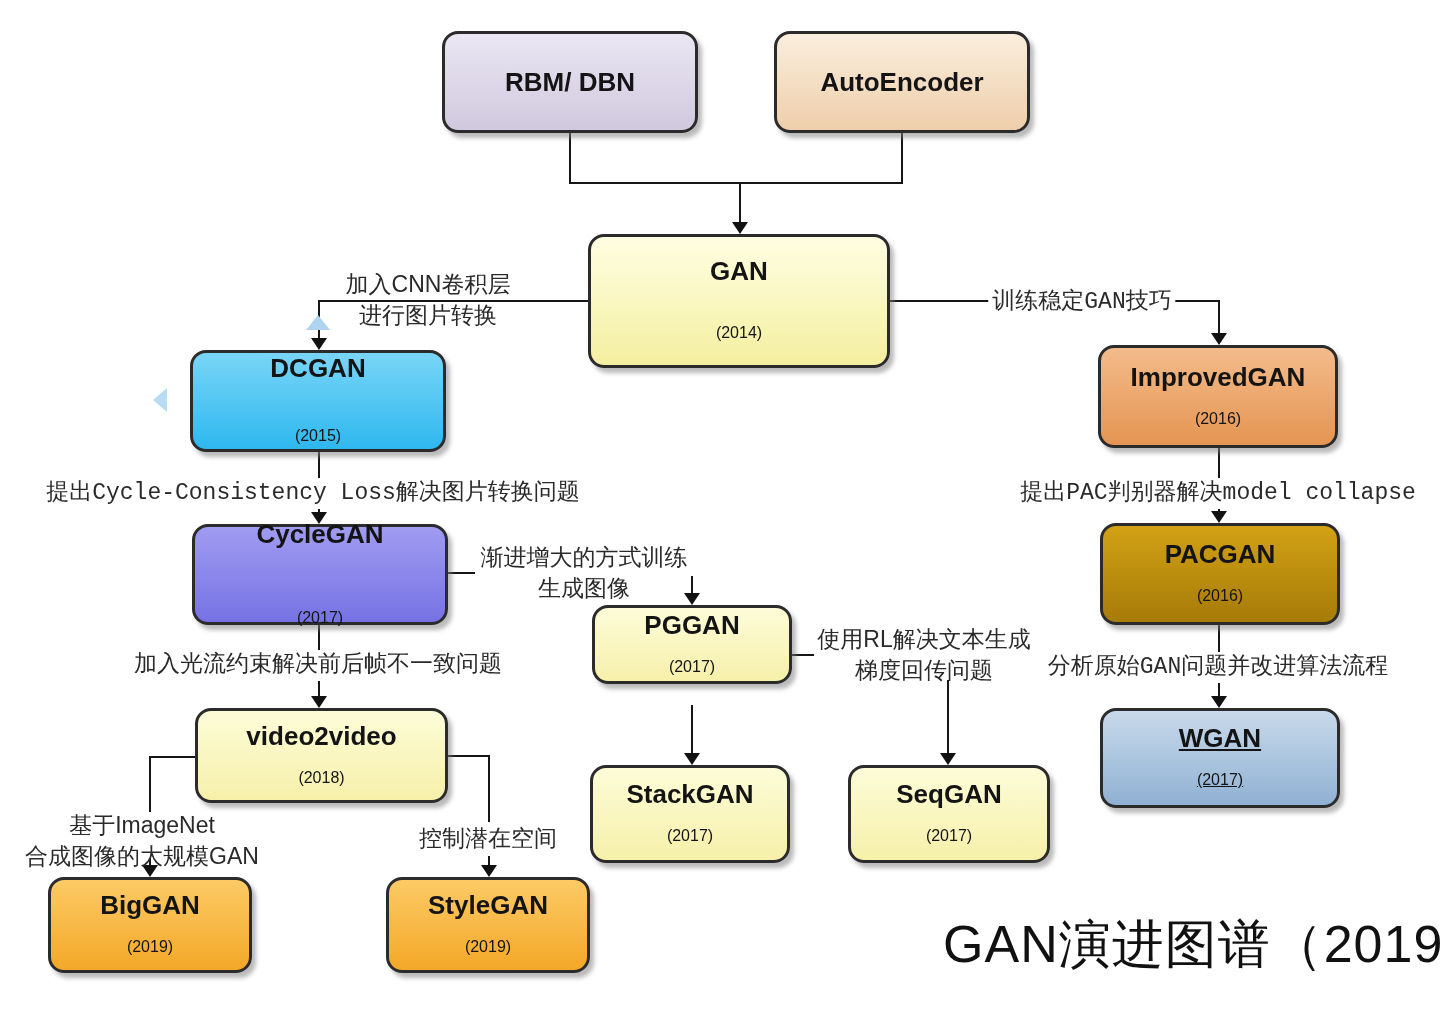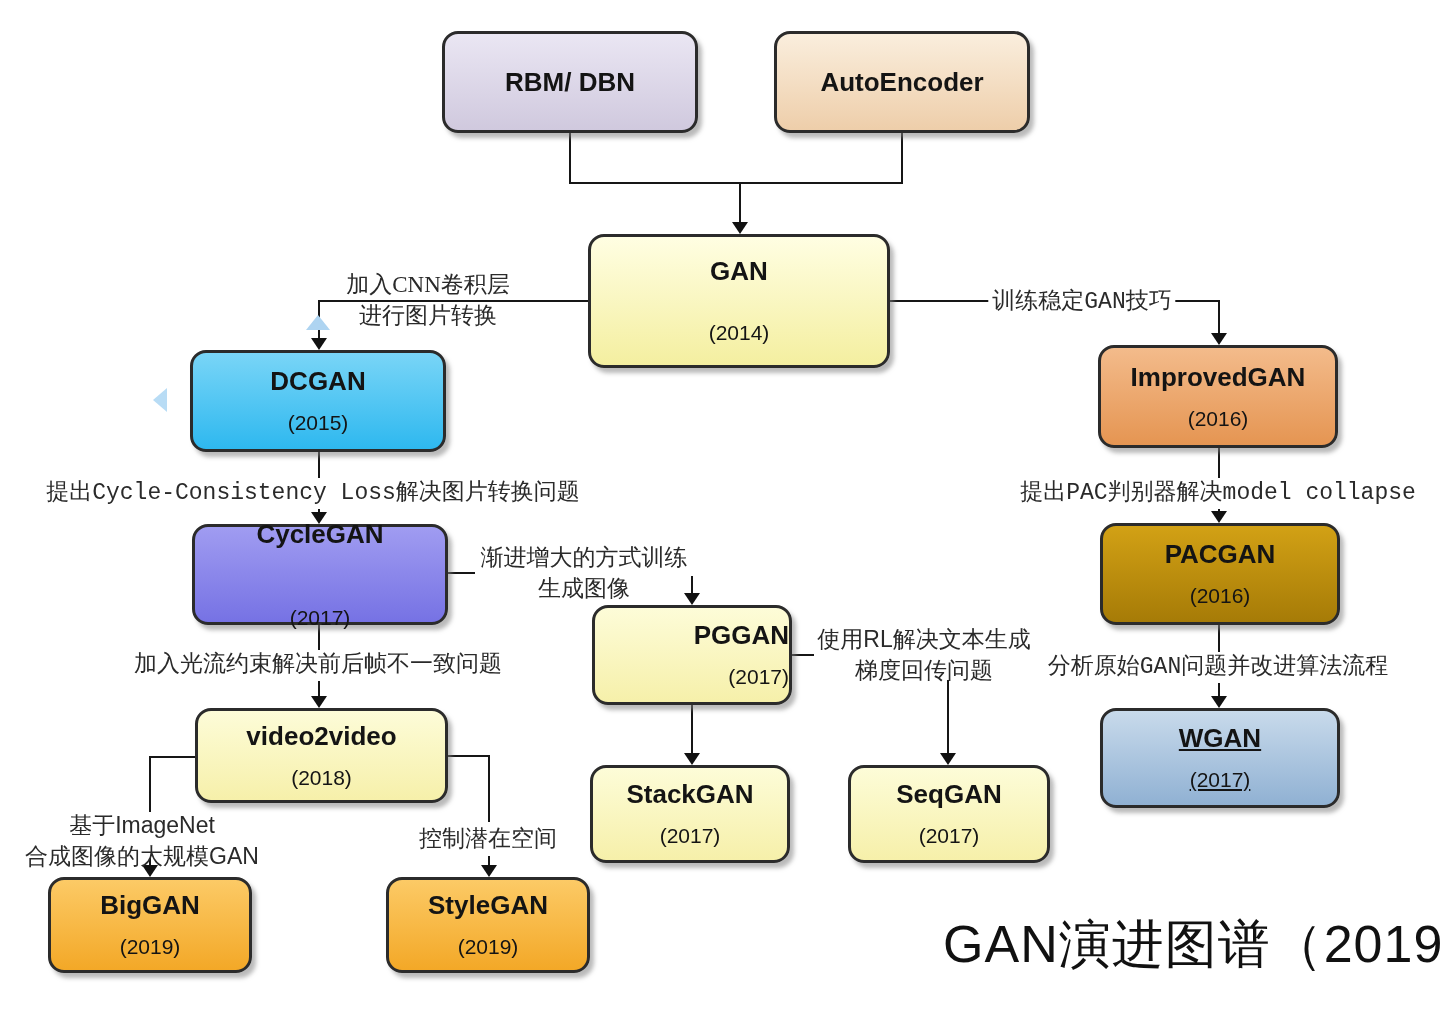--- a/index.html
+++ b/index.html
@@ -7,26 +7,26 @@
     position:relative;width:1440px;height:1010px;background:#ffffff;overflow:hidden;
     font-family:"Liberation Sans","DejaVu Sans",sans-serif;color:#141414;
   }
   
   .node{
     position:absolute;box-sizing:border-box;border:3px solid #2b2b2b;border-radius:16px;
     display:flex;flex-direction:column;align-items:center;justify-content:center;
     box-shadow:4px 5px 4px rgba(130,130,130,.55);
   }
   .nname{font-weight:bold;font-size:26px;line-height:30px;white-space:nowrap;}
-  .nyear{font-size:21px;line-height:26px;margin-top:14px;}
+  .nyear{font-size:16px;line-height:26px;margin-top:14px;}
   .c-lavender{background:linear-gradient(#eae6f3,#d0c9de);}
   .c-peach{background:linear-gradient(#faeedd,#eeceaa);}
   .c-ganyellow{background:linear-gradient(#fffee2,#f4efa0);}
   .c-yellow{background:linear-gradient(#fdfcd8,#f6f0aa);}
-  .c-cyan{background:linear-gradient(#79d5f7,#2eb8ef);}
+  .c-cyan{background:linear-gradient(#79d5f7,#2eb8ef);justify-content:space-between;}
   .c-tan{background:linear-gradient(#f3bb8b,#e59552);}
   .c-purple{background:linear-gradient(#a09cf1,#7672e4);gap:42px;}
   .c-gold{background:linear-gradient(#d2a115,#a67b07);}
   .c-steel{background:linear-gradient(#c8daeb,#90b1d3);}
   .c-orange{background:linear-gradient(#fcca66,#f3a827);}
   
   .hl,.vl{position:absolute;background:#161616;}
   .hl{height:2px;}
   .vl{width:2px;}
   .ah-down{position:absolute;width:0;height:0;
@@ -88,21 +88,21 @@
   <div class="hl" style="left:150px;top:756px;width:45px;"></div>
   <div class="vl" style="left:149px;top:756px;height:56px;"></div>
   <div class="vl" style="left:149px;top:858px;height:8px;"></div>
   <div class="ah-down" style="left:142px;top:865px;"></div>
 
   <div class="hl" style="left:448px;top:755px;width:41px;"></div>
   <div class="vl" style="left:488px;top:755px;height:67px;"></div>
   <div class="vl" style="left:488px;top:848px;height:17px;"></div>
   <div class="ah-down" style="left:481px;top:865px;"></div>
 
-  <div class="elabel" style="left:428px;top:269px;font-family:Liberation Serif, serif;">
+  <div class="elabel" style="left:428px;top:269px;">
     <div>加入CNN卷积层</div>
     <div>进行图片转换</div>
   </div>
   <div class="elabel bg" style="left:1082px;top:287px;">训练稳定GAN技巧</div>
   <div class="elabel bg" style="left:313px;top:478px;">提出Cycle-Consistency Loss解决图片转换问题</div>
   <div class="elabel bg" style="left:1218px;top:478px;">提出PAC判别器解决model collapse</div>
   <div class="elabel" style="left:584px;top:542px;">
     <div>渐进增大的方式训练</div>
     <div>生成图像</div>
   </div>
@@ -137,21 +137,21 @@
     <div class="nyear">(2016)</div>
   </div>
   <div class="node c-purple" style="left:192px;top:524px;width:256px;height:101px;">
     <div class="nname">CycleGAN</div>
     <div class="nyear">(2017)</div>
   </div>
   <div class="node c-gold" style="left:1100px;top:523px;width:240px;height:102px;">
     <div class="nname">PACGAN</div>
     <div class="nyear">(2016)</div>
   </div>
-  <div class="node c-yellow" style="left:592px;top:605px;width:200px;height:100px;align-items:flex-end;">
+  <div class="node c-yellow" style="left:592px;top:605px;width:200px;height:79px;">
     <div class="nname">PGGAN</div>
     <div class="nyear">(2017)</div>
   </div>
   <div class="node c-steel" style="left:1100px;top:708px;width:240px;height:100px;text-decoration:underline;">
     <div class="nname">WGAN</div>
     <div class="nyear">(2017)</div>
   </div>
   <div class="node c-yellow" style="left:195px;top:708px;width:253px;height:95px;">
     <div class="nname">video2video</div>
     <div class="nyear">(2018)</div>

